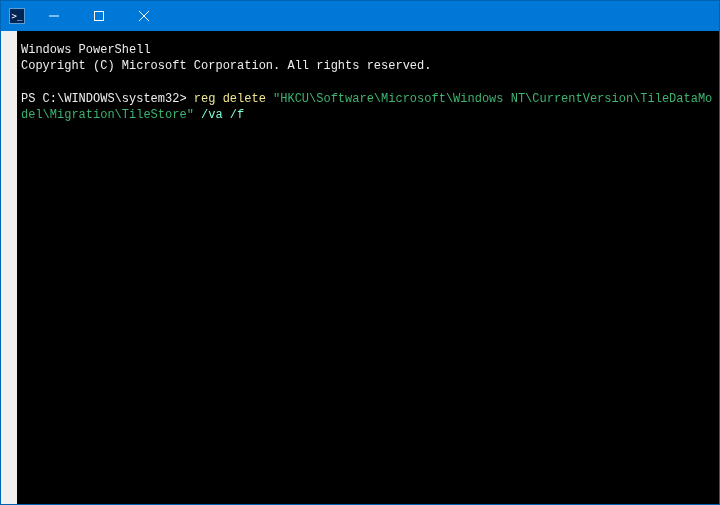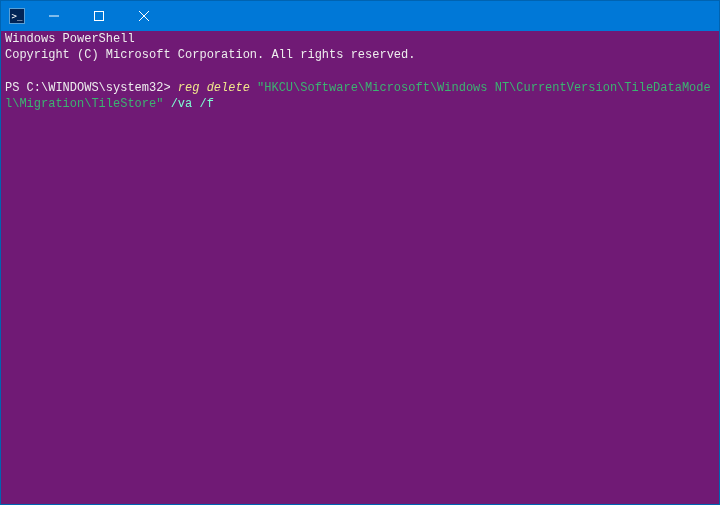--- a/index.html
+++ b/index.html
@@ -64,34 +64,35 @@
     }
     .titlebar-btn svg {
       width: 10px;
       height: 10px;
       stroke: #ffffff;
       stroke-width: 1;
       fill: none;
     }
     .terminal {
       flex: 1;
-      background: #701a75;
+      background: #000000;
       color: #cccccc;
       font-size: 12px;
       line-height: 1.35;
-      padding: 0 4px;
+      padding: 11px 4px;
       overflow: hidden;
       white-space: pre-wrap;
       word-break: break-all;
+      margin-left: 16px;
     }
     .terminal .line {
       display: block;
     }
     .prompt-white { color: #eeeeee; }
-    .cmd-yellow { color: #f0e68c; font-style: italic; }
+    .cmd-yellow { color: #f0e68c; }
     .path-green { color: #3cb371; }
     .flags-cyan { color: #7fffd4; }
   </style>
 </head>
 <body>
 
 <div class="window">
   <div class="titlebar">
     <div class="titlebar-icon">
       <span>&gt;_</span>

